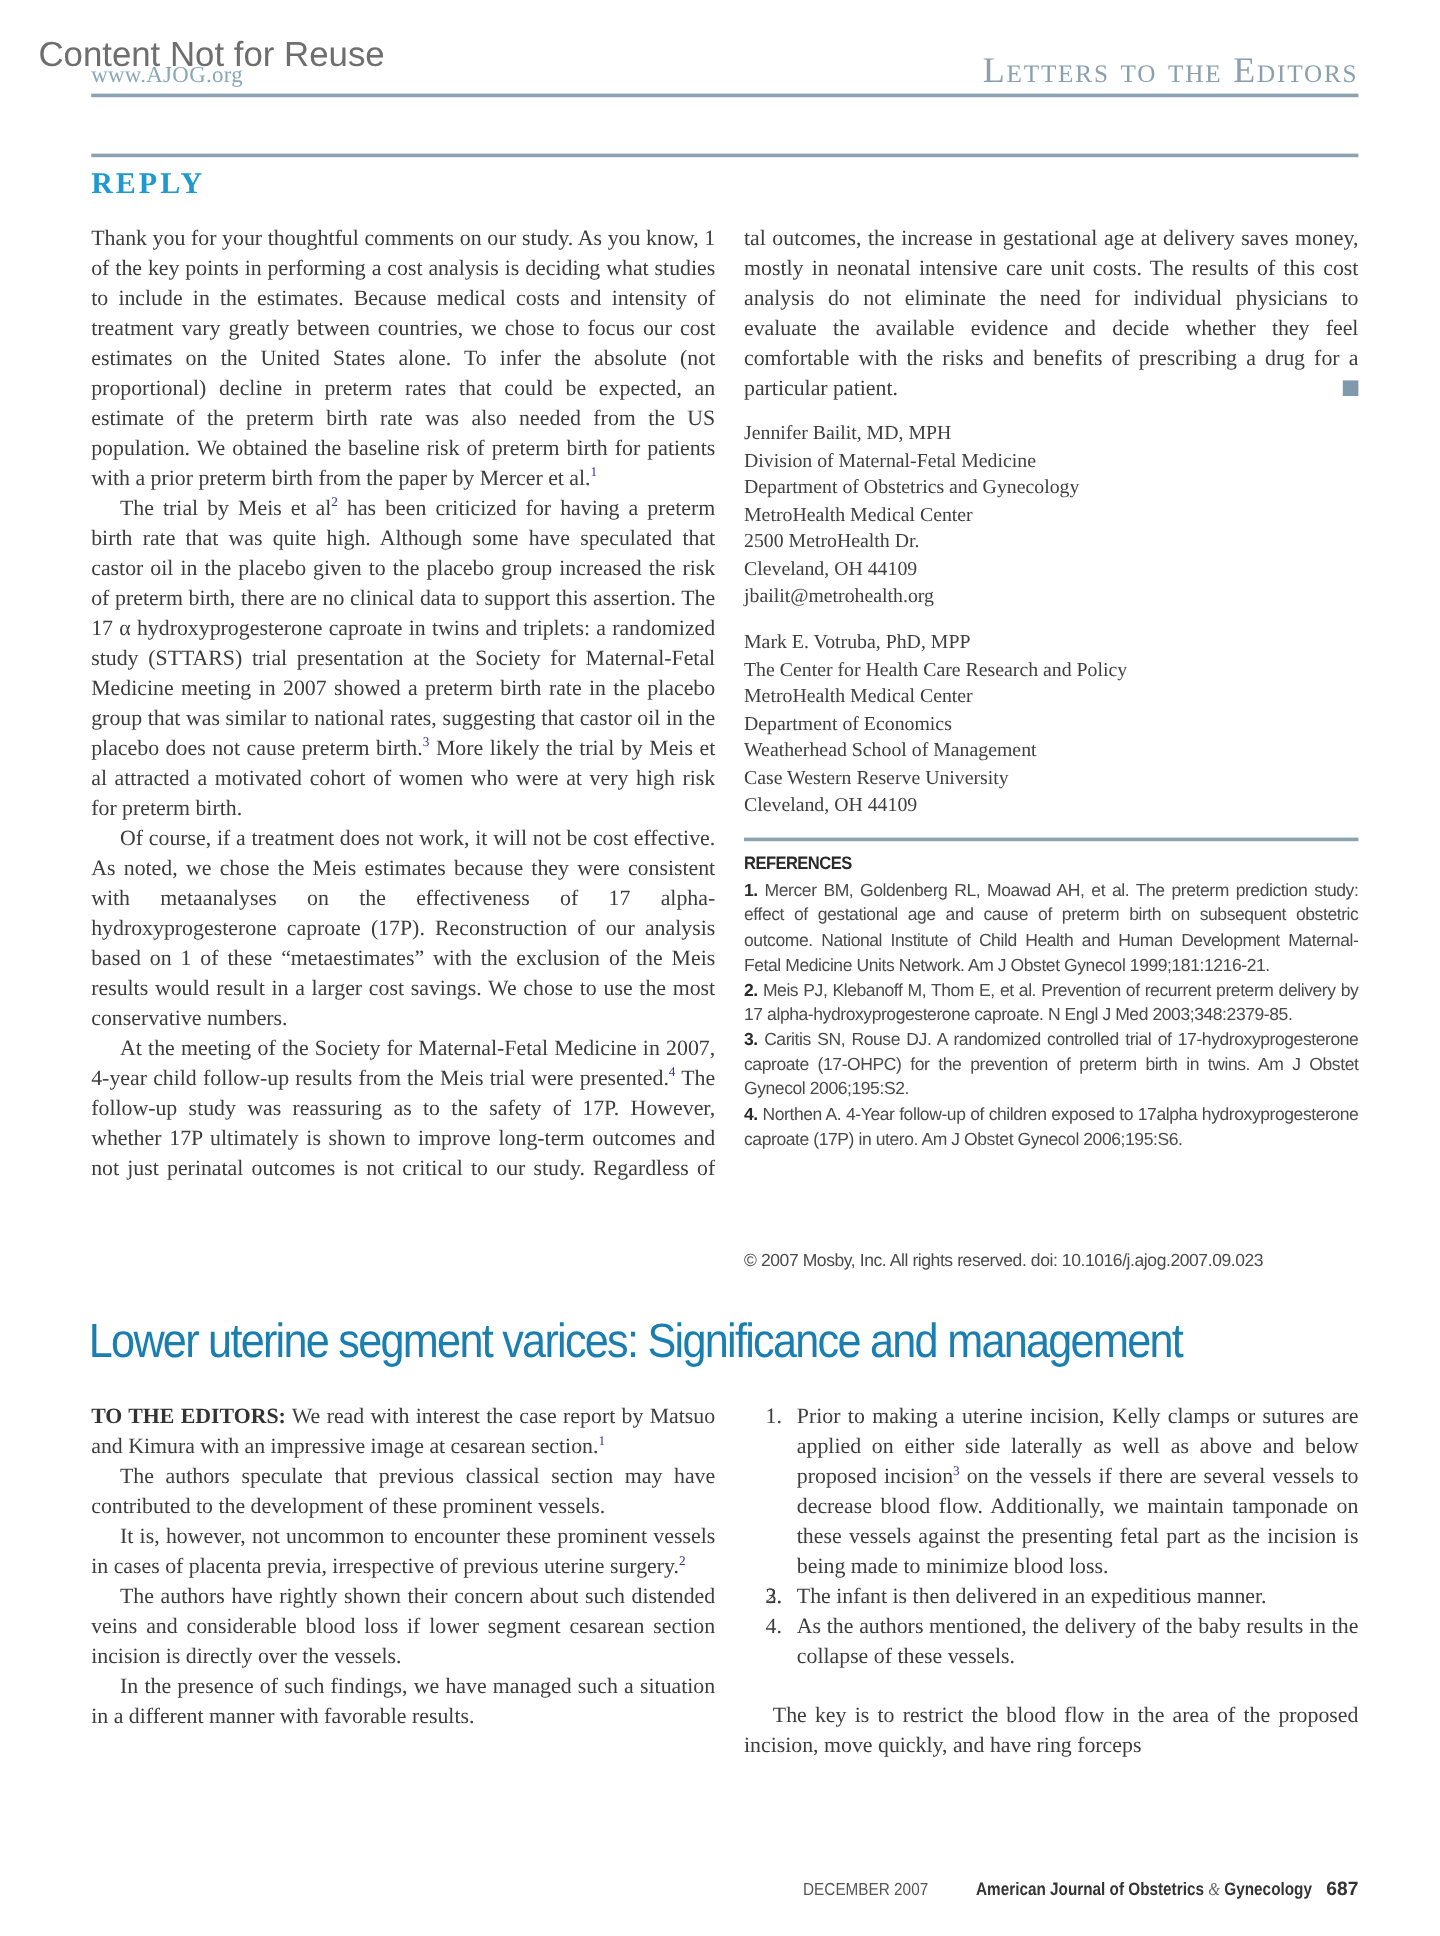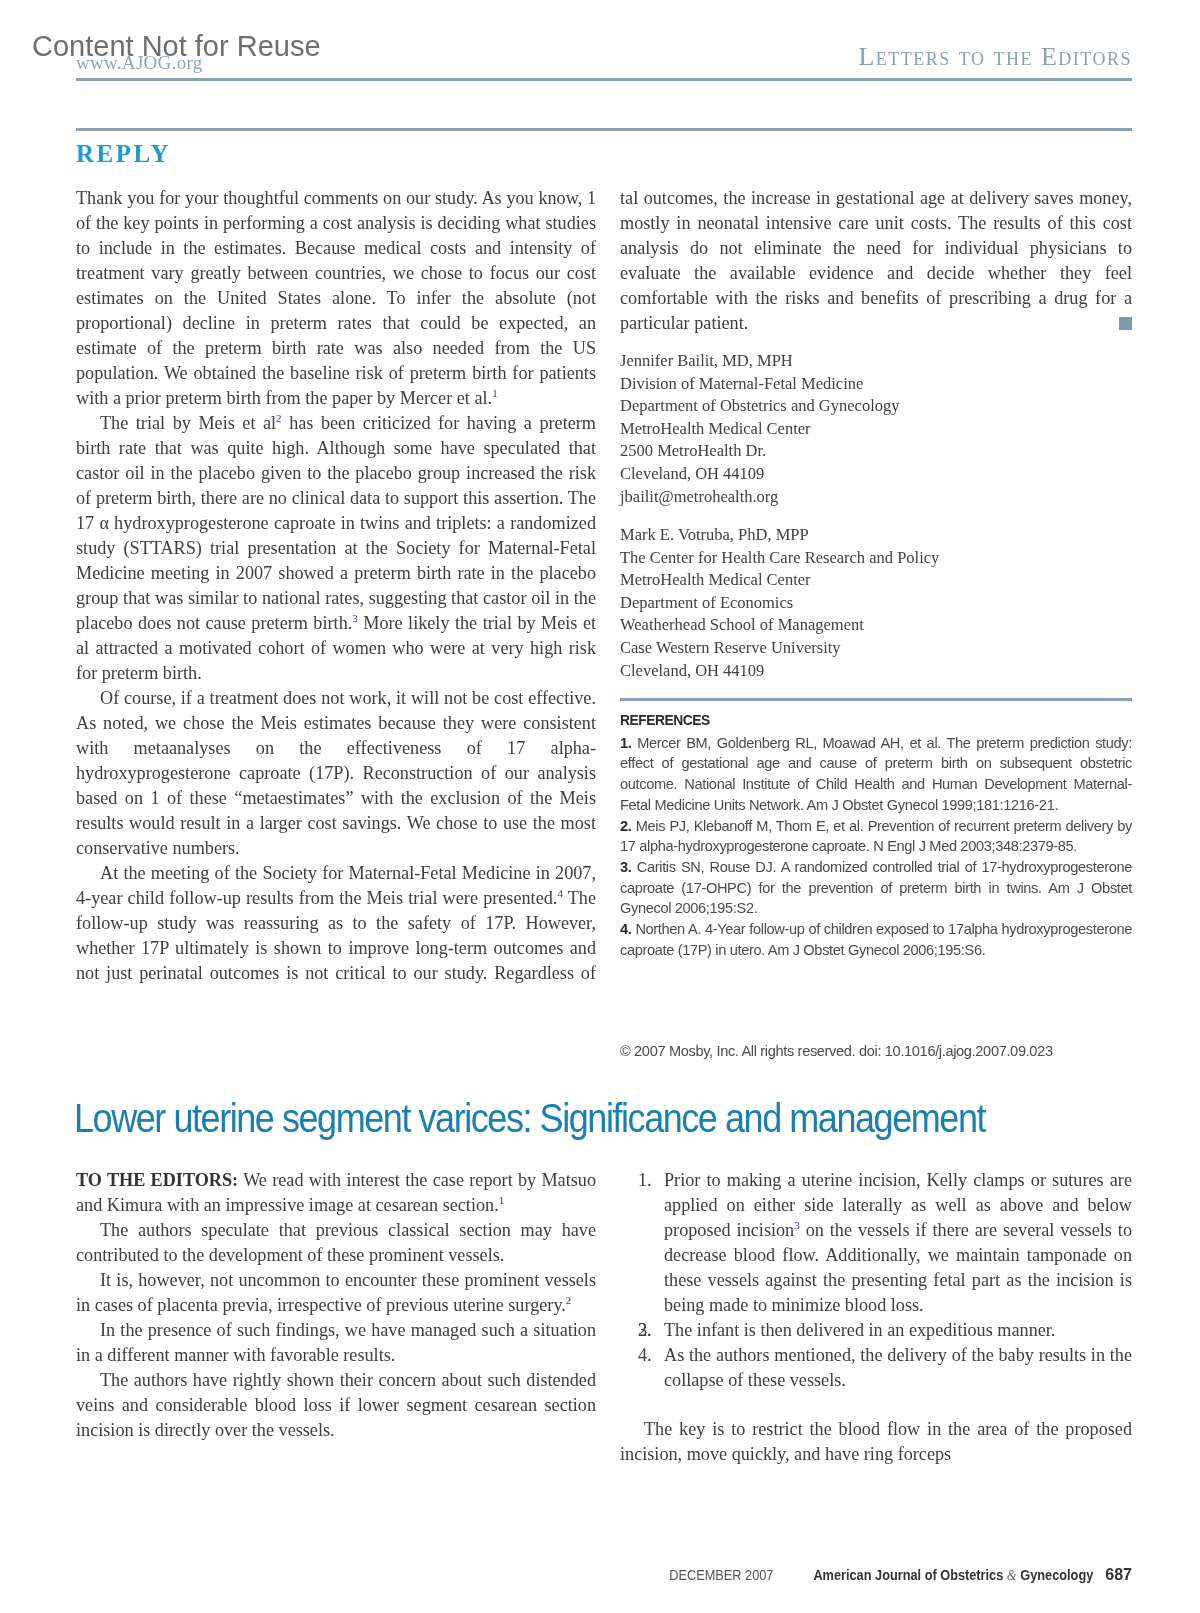--- a/index.html
+++ b/index.html
@@ -1,20 +1,20 @@
 <!DOCTYPE html>
 <html><head>
 <meta charset="utf-8">
 <style>
   html, body { margin: 0; padding: 0; background: #ffffff; }
   body { width: 1200px; height: 1613px; position: relative; overflow: hidden; color: #3a3a3a; }
 
   .watermark { position: absolute; left: 32px; top: 30px; font-family: "Liberation Sans", sans-serif; font-size: 29px; color: #6e6e6e; z-index: 2; }
   .site-url { position: absolute; left: 76px; top: 52px; font-family: "Liberation Serif", serif; font-size: 19px; color: #8aa6b8; z-index: 1; letter-spacing: 0.3px; }
-  .section-label { position: absolute; right: 68px; top: 42px; font-family: "Liberation Serif", serif; font-size: 26px; color: #8ba0ae; font-variant: small-caps; letter-spacing: 1.5px; }
+  .section-label { position: absolute; right: 68px; top: 42px; font-family: "Liberation Serif", serif; font-size: 30px; color: #8ba0ae; font-variant: small-caps; letter-spacing: 1.5px; }
   .header-rule { position: absolute; left: 76px; right: 68px; top: 78px; height: 3px; background: #8aa2b2; }
   .section-rule { position: absolute; left: 76px; right: 68px; top: 128px; height: 3px; background: #8aa2b2; }
 
   .reply-heading { position: absolute; left: 76px; top: 140px; font-family: "Liberation Serif", serif; font-weight: bold; font-size: 25px; color: #1f9ad0; letter-spacing: 2.5px; }
 
   .col { position: absolute; font-family: "Liberation Serif", serif; font-size: 18.2px; line-height: 25px; color: #3d3d3d; text-align: justify; }
   .col p { margin: 0; }
   .col p.indent { text-indent: 24px; }
   .left-col { left: 76px; width: 520px; top: 186px; }
   .right-col { left: 620px; width: 512px; top: 186px; }
@@ -100,22 +100,22 @@
   <p class="ref-item"><span class="ref-num">4.</span><span> Northen A. 4-Year follow-up of children exposed to 17alpha hydroxyprogesterone caproate (17P) in utero. Am J Obstet Gynecol 2006;195:S6.</span></p>
 </div>
 <div class="doi">© 2007 Mosby, Inc. All rights reserved. doi: 10.1016/j.ajog.2007.09.023</div>
 
 <div class="article-title">Lower uterine segment varices: Significance and management</div>
 
 <div class="col left-col2">
   <p><span class="lead">TO THE EDITORS:</span><span> We read with interest the case report by Matsuo and Kimura with an impressive image at cesarean section.</span><sup class="cite">1</sup></p>
   <p class="indent">The authors speculate that previous classical section may have contributed to the development of these prominent vessels.</p>
   <p class="indent"><span>It is, however, not uncommon to encounter these prominent vessels in cases of placenta previa, irrespective of previous uterine surgery.</span><sup class="cite">2</sup></p>
+  <p class="indent">The authors have rightly shown their concern about such distended veins and considerable blood loss if lower segment cesarean section incision is directly over the vessels.</p>
   <p class="indent">In the presence of such findings, we have managed such a situation in a different manner with favorable results.</p>
-  <p class="indent">The authors have rightly shown their concern about such distended veins and considerable blood loss if lower segment cesarean section incision is directly over the vessels.</p>
 </div>
 
 <div class="col right-col2">
   <ol class="steps">
     <li><span class="num">1.</span><span>Prior to making a uterine incision, Kelly clamps or sutures are applied on either side laterally as well as above and below proposed incision</span><sup class="cite">3</sup><span> on the vessels if there are several vessels to decrease blood flow. Additionally, we maintain tamponade on these vessels against the presenting fetal part as the incision is being made to minimize blood loss.</span></li>
     <li><span class="num">2.</span></li>
     <li><span class="num">3.</span><span>The infant is then delivered in an expeditious manner.</span></li>
     <li><span class="num">4.</span><span>As the authors mentioned, the delivery of the baby results in the collapse of these vessels.</span></li>
   </ol>
   <p class="after-list">The key is to restrict the blood flow in the area of the proposed incision, move quickly, and have ring forceps</p>

